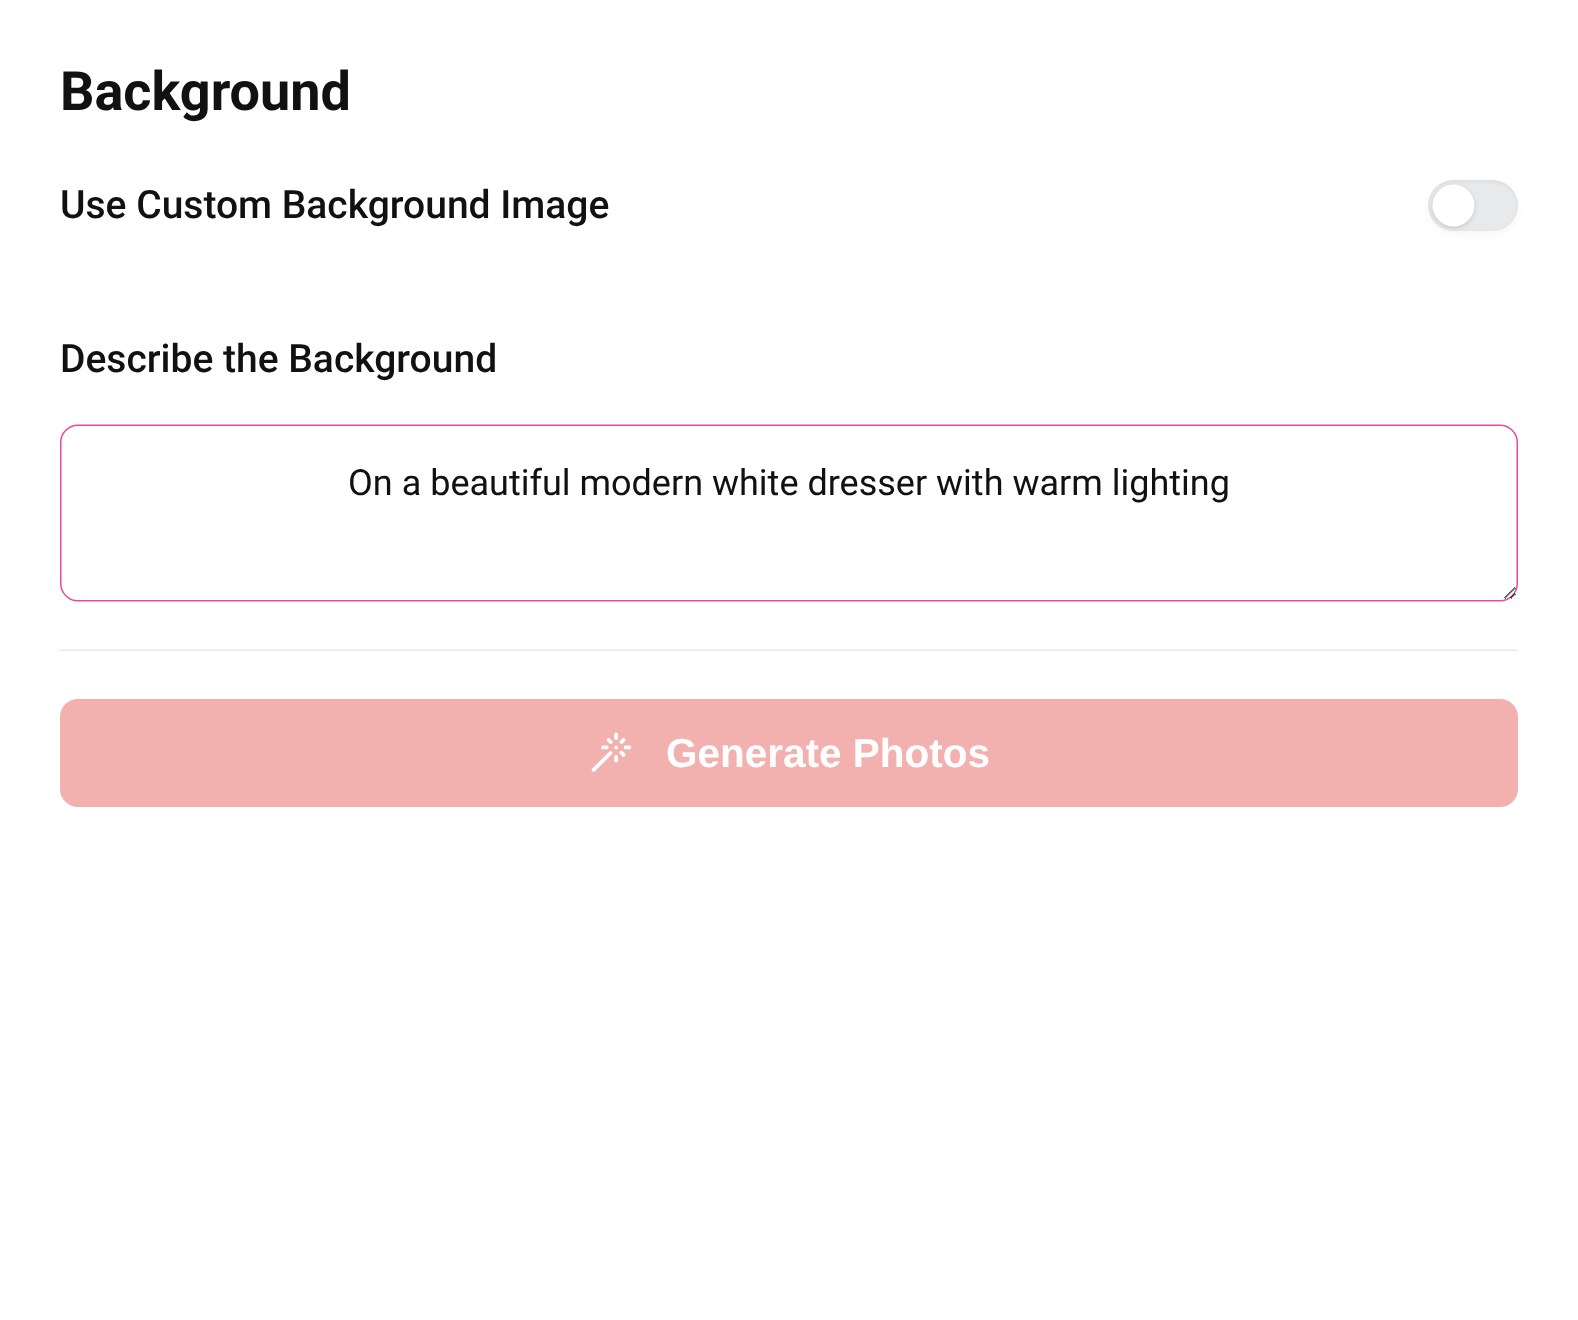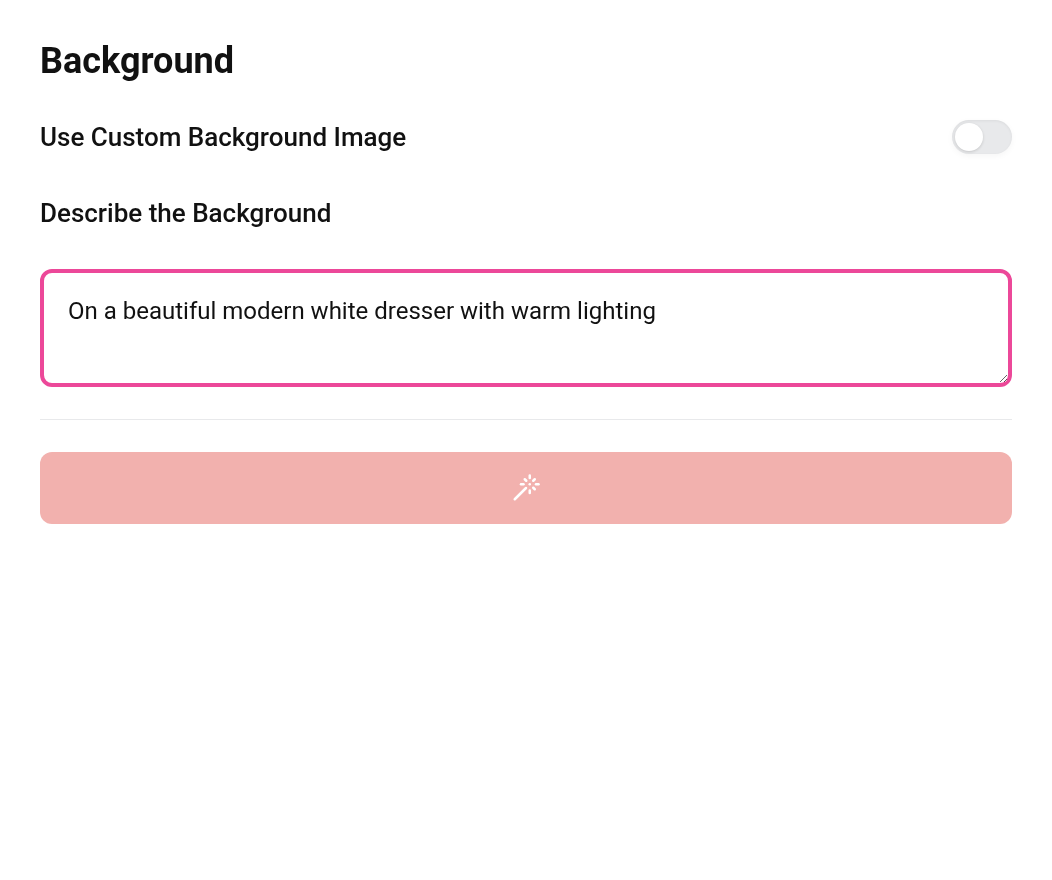--- a/index.html
+++ b/index.html
@@ -18,21 +18,21 @@
     .page-title {
       font-size: 36px;
       font-weight: 700;
       margin-bottom: 38px;
       color: #111;
     }
     .toggle-row {
       display: flex;
       align-items: center;
       justify-content: space-between;
-      margin-bottom: 44px;
+      margin-bottom: 71px;
     }
     .toggle-label {
       font-size: 26px;
       font-weight: 500;
       color: #111;
     }
     .toggle {
       position: relative;
       width: 60px;
       height: 34px;
@@ -48,37 +48,38 @@
       width: 28px;
       height: 28px;
       background: #fff;
       border-radius: 50%;
       box-shadow: 0 1px 3px rgba(0,0,0,0.15);
     }
     .section-label {
       font-size: 26px;
       font-weight: 500;
       color: #111;
-      margin-bottom: 41px;
+      margin-bottom: 28px;
     }
     .textarea-wrap {
       margin-bottom: 28px;
     }
     textarea.description {
       width: 100%;
       min-height: 118px;
       padding: 22px 24px;
       font-size: 24px;
       font-family: inherit;
       color: #111;
-      border: 4px solid #ec4899;
+      border: 1px solid #ec4899;
       border-radius: 12px;
       resize: both;
       outline: none;
       line-height: 1.35;
+      text-align: center;
     }
     .divider {
       border: none;
       border-top: 1px solid #e8e9eb;
       margin: 22px 0 32px 0;
     }
     .generate-btn {
       width: 100%;
       height: 72px;
       background: #f2b1ae;
@@ -133,13 +134,14 @@
       <path d="M15 16v-2"></path>
       <path d="M8 9h2"></path>
       <path d="M20 9h2"></path>
       <path d="M17.8 11.8 19 13"></path>
       <path d="M15 9h0"></path>
       <path d="M17.8 6.2 19 5"></path>
       <path d="m3 21 9-9"></path>
       <path d="M12.2 6.2 11 5"></path>
     </svg>
   </span>
+  <span>Generate Photos</span>
 </button>
 
 </body></html>

